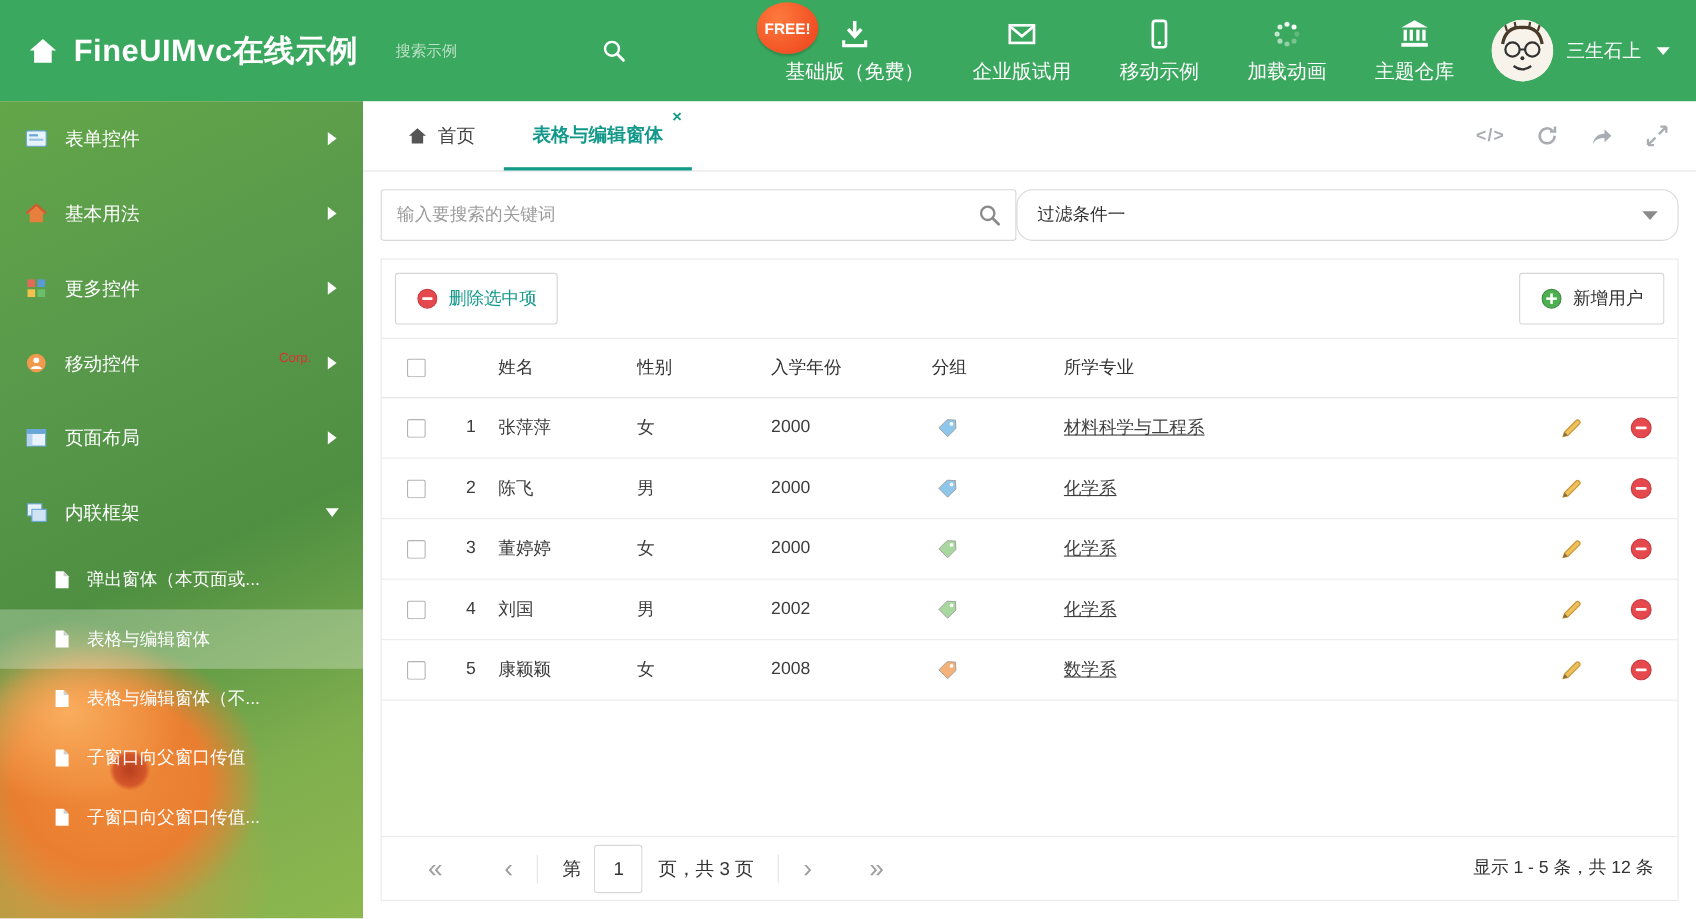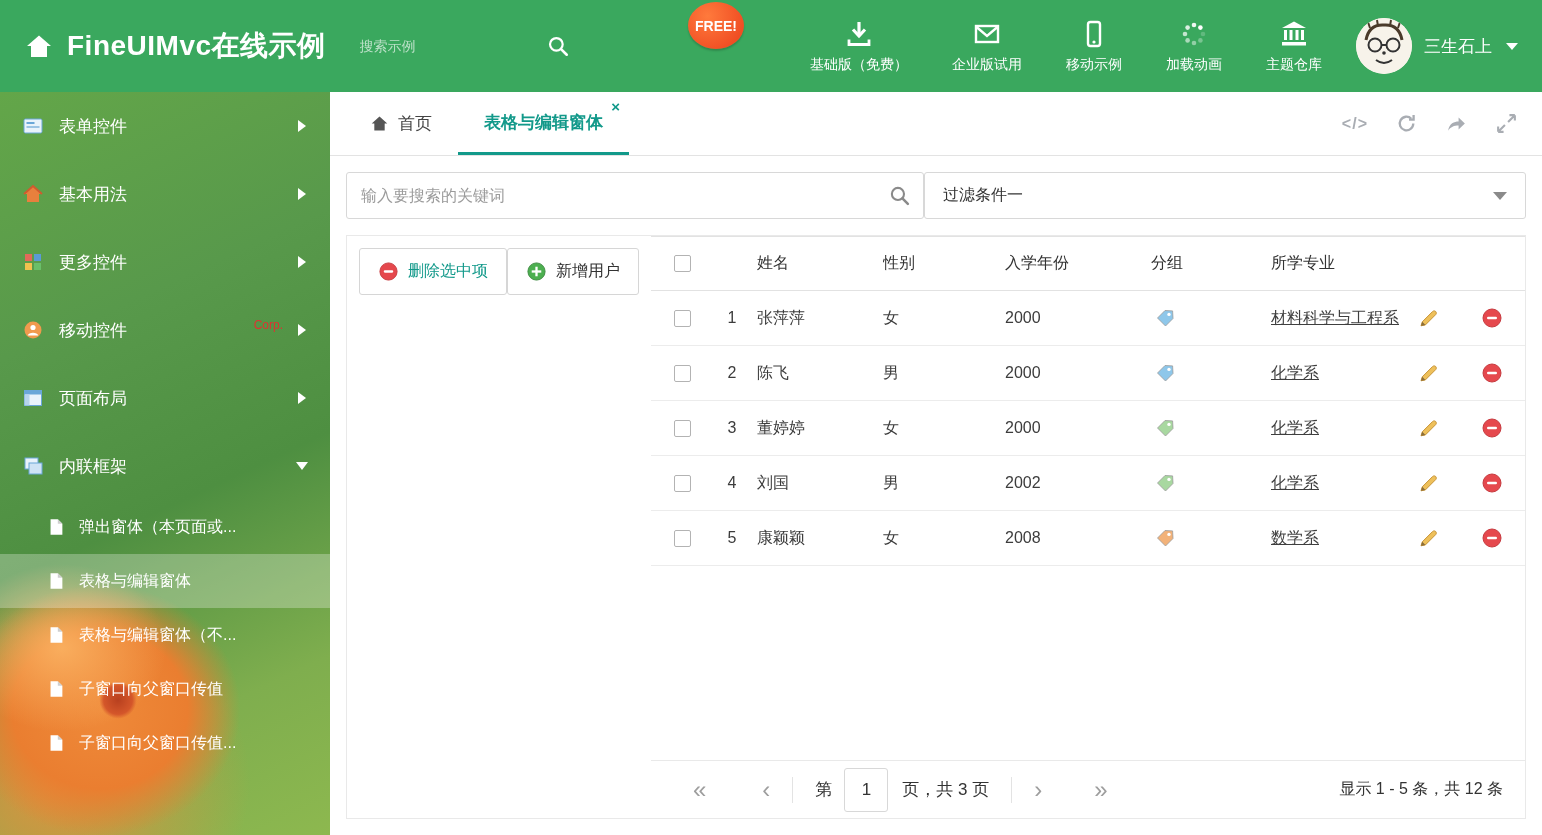--- a/index.html
+++ b/index.html
@@ -14,21 +14,21 @@
   .header-search{margin-left:34px;width:210px;display:flex;align-items:center;justify-content:space-between}
   .header-search input{background:transparent;border:none;outline:none;color:#0f172a;font-size:14px;width:150px;font-family:Liberation Sans, sans-serif}
   .header-search input::placeholder{color:rgba(255,255,255,.65)}
   .header-search svg{width:24px;height:24px}
   .free-badge{position:absolute;left:688px;top:2px;width:56px;height:47px;border-radius:50%;
     background:radial-gradient(circle at 35% 30%, #ff7a3c, #f04e23 75%);display:flex;align-items:center;justify-content:center;
     font-size:14px;font-weight:bold;color:#fff;box-shadow:0 2px 2px rgba(0,0,0,.18);z-index:3}
   .header-nav{display:flex;margin-left:auto;margin-right:34px;gap:44px;align-items:flex-end}
   .nav-item{display:flex;flex-direction:column;align-items:center;gap:7px;cursor:pointer}
   .nav-item svg{width:30px;height:30px}
-  .nav-label{font-size:14px;white-space:nowrap}
+  .nav-label{font-size:18px;white-space:nowrap}
   .userbox{display:flex;align-items:center;gap:12px;cursor:pointer}
   .avatar{width:56px;height:56px;border-radius:50%;overflow:hidden;background:#f7f3ea;flex-shrink:0}
   .avatar svg{width:56px;height:56px}
   .user-name{font-size:17px}
   .caret-down{width:0;height:0;border-left:6px solid transparent;border-right:6px solid transparent;border-top:7px solid #fff;margin-left:2px}
 
   
   .main-row{flex:1;display:flex;min-height:0}
 
   
@@ -60,24 +60,24 @@
   .tab-close{position:absolute;top:7px;right:9px;font-size:15px;font-weight:bold;color:#12998a;line-height:1;cursor:pointer}
   .tab-actions{margin-left:auto;display:flex;align-items:center;gap:27px;padding-right:24px;color:#a9adb3}
   .tab-actions svg{width:23px;height:23px;cursor:pointer}
   .icon-code{font-size:16px;font-weight:bold;letter-spacing:1px;color:#a9adb3;cursor:pointer}
 
   .filter-row{display:flex;padding:16px;flex-shrink:0}
   .search-box{position:relative;width:578px}
   .search-box input{width:100%;height:47px;border:1px solid #d8d8d8;border-radius:3px;padding:0 46px 0 14px;font-size:16px;color:#333;outline:none;font-family:inherit}
   .search-box input::placeholder{color:#9b9b9b}
   .search-box svg{position:absolute;right:13px;top:12px;width:23px;height:23px}
-  .dropdown{flex:1;height:47px;border:1px solid #d8d8d8;border-radius:3px;display:flex;align-items:center;padding:0 18px;font-size:16px;color:#333;cursor:pointer}
+  .dropdown{flex:1;height:47px;border:1px solid #d8d8d8;border-radius:15px;display:flex;align-items:center;padding:0 18px;font-size:16px;color:#333;cursor:pointer}
   .dropdown .dd-caret{margin-left:auto;width:0;height:0;border-left:7px solid transparent;border-right:7px solid transparent;border-top:8px solid #8a8a8a}
 
-  .panel{margin:0 16px 16px;border:1px solid #e9e9e9;flex:1;display:flex;flex-direction:row;min-height:0}
+  .panel{margin:0 16px 16px;border:1px solid #e9e9e9;flex:1;display:flex;flex-direction:column;min-height:0}
   .toolbar{padding:12px;display:flex;flex-shrink:0}
   .btn{display:inline-flex;align-items:center;gap:9px;height:47px;padding:0 18px;background:#fff;border:1px solid #d6d6d6;border-radius:3px;font-size:16px;cursor:pointer;font-family:inherit}
   .btn svg{width:21px;height:21px}
   .btn-delete{color:#12998a}
   .btn-add{margin-left:auto;color:#333}
 
   .grid{flex:1;display:flex;flex-direction:column;min-height:0;overflow:hidden}
   .thead,.trow{display:grid;grid-template-columns:50px 50px 126px 122px 146px 120px 1fr 60px 66px;align-items:center;height:55px;flex-shrink:0;padding-left:6px}
   .thead{border-top:1px solid #e2e2e2;border-bottom:1px solid #e2e2e2;font-size:16px;color:#333}
   .trow{border-bottom:1px solid #ececec;font-size:16px;color:#3c3c3c}

